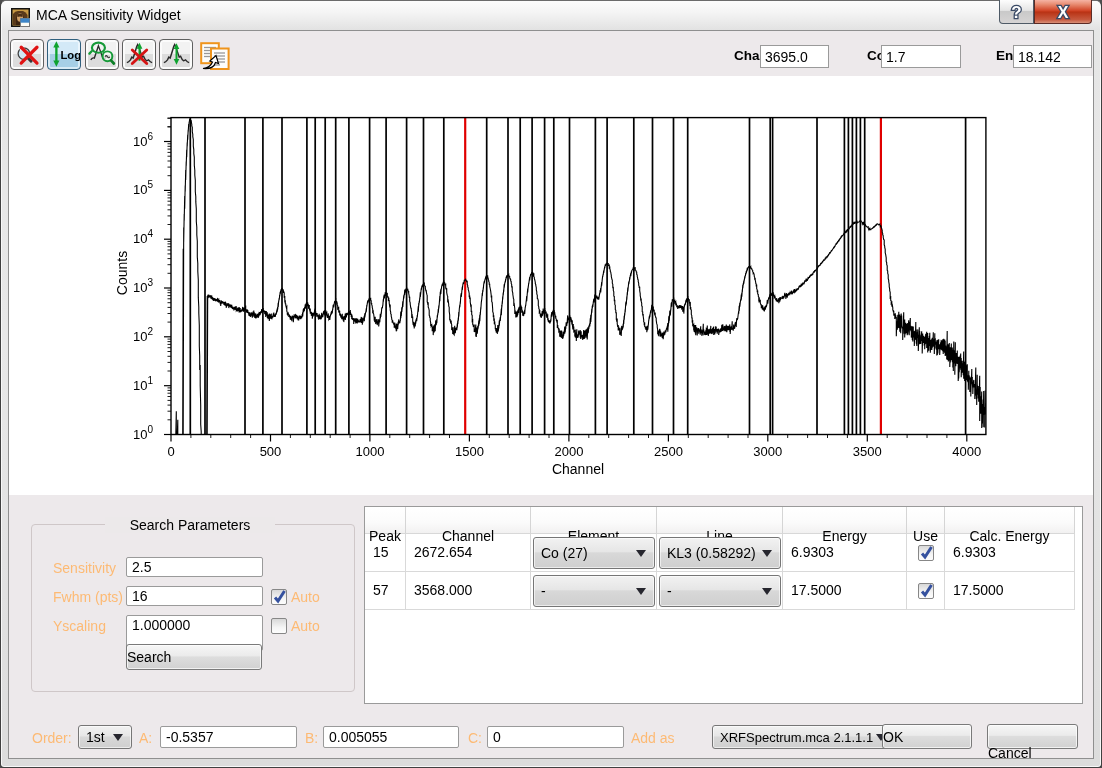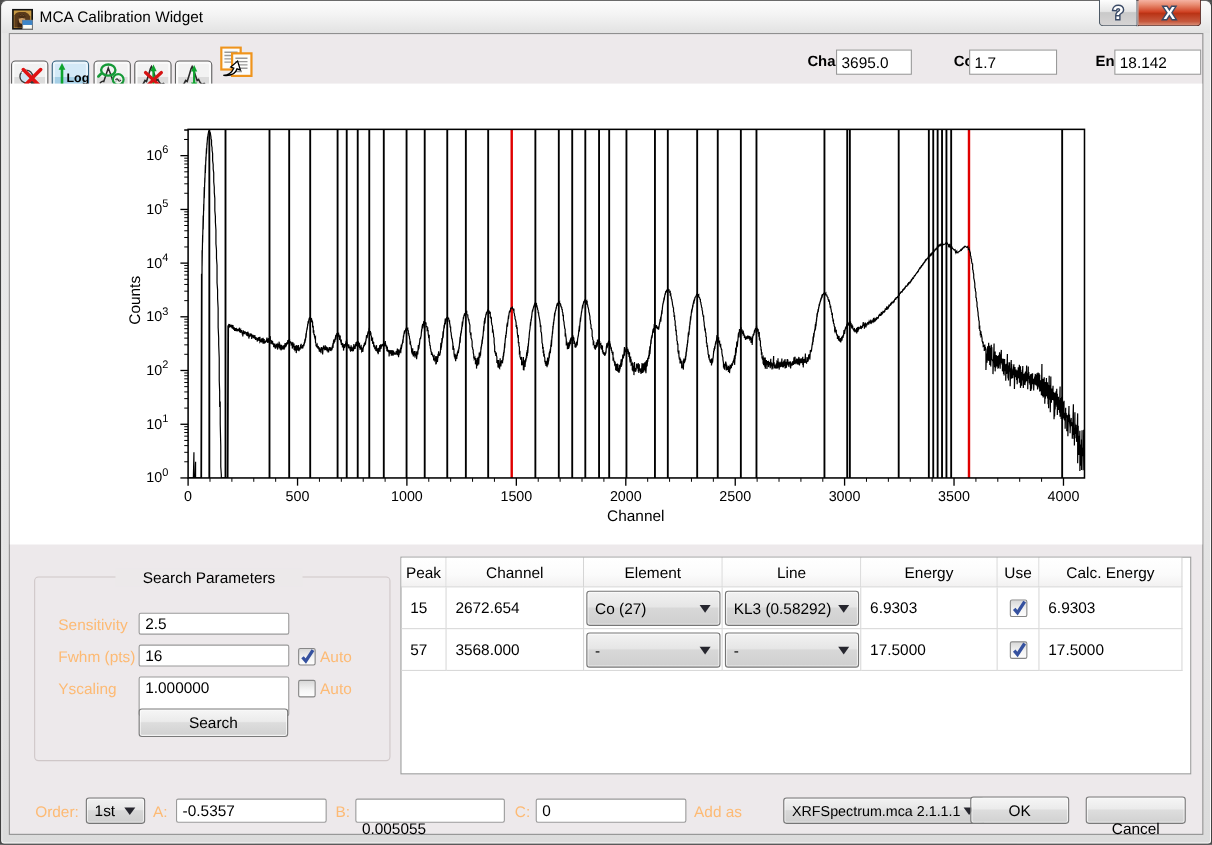--- a/index.html
+++ b/index.html
@@ -16,64 +16,64 @@
 
 #helpbtn { left:999px; top:0px; width:35px; height:24px; border:1px solid #4e5a66; border-top:none; border-radius:0 0 0 4px;
   background:linear-gradient(#fdfdfd,#e5e5e5 45%,#c9c9c9 50%,#d6d4d4); }
 #closebtn { left:1034px; top:0px; width:58px; height:24px; border:1px solid #5c2b25; border-top:none; border-radius:0 0 4px 0;
   background:linear-gradient(#f5b3a4 0%,#e98e74 18%,#cf4022 48%,#b93214 52%,#c6593e 85%,#d98f77); }
 #helpbtn svg, #closebtn svg { display:block; margin:0 auto; }
 #helpbtn text, #closebtn text { paint-order:stroke; stroke:#3a4a66; stroke-width:2.6px; fill:#fff;
   font-family:"Liberation Sans", sans-serif; font-weight:bold; }
 
 .tbtn { top:39px; width:34px; height:31px; border:1px solid #606060; border-radius:4px;
-  background:linear-gradient(#f2f2f2 0 47%,#dcdcdc 47%); box-shadow:inset 0 0 0 2px #fbfbfb;margin-top:16px; }
+  background:linear-gradient(#f2f2f2 0 47%,#dcdcdc 47%); box-shadow:inset 0 0 0 2px #fbfbfb; }
 .tbtn.on { border-color:#31607e; background:linear-gradient(#d3e9f7 0 47%,#a6cfe6 47%); box-shadow:inset 0 0 0 2px rgba(250,253,255,.6); }
 .tbtn svg { display:block; width:31px; height:28px; margin:0 auto; }
 .hdrlab { top:48px; font-size:13.5px; font-weight:bold; color:#000;margin-left:32px; }
 .hdrfield { top:45px; height:23px; background:#fff; border:1px solid #9a9a9a; font-size:14px; padding:3px 0 0 4px; color:#000; }
 
 #figure { left:9px; top:76px; width:1084px; height:419px; background:#fff; }
 
 #grp { left:31px; top:524px; width:324px; height:168px; border:1px solid #cfc7c8; border-radius:4px; }
 #grplab { left:105px; top:517px; width:170px; text-align:center; background:#ece9ea; font-size:14px; color:#000; }
 .flab { font-size:14px; color:#fdba74; }
 .tfield { background:#fff; border:1px solid #9a9a9a; border-radius:2px; font-size:14px; padding:1px 0 0 5px; color:#000; }
 
 .cb { width:16px; height:16px; background:linear-gradient(#d8d8d8,#f5f5f5 60%,#fdfdfd); border:1px solid #878787; border-radius:2px; }
 .cb svg { position:absolute; left:0px; top:-2px; overflow:visible; }
 
-.btn { border:1px solid #7a7a7a; border-radius:3px; text-align:center; font-size:14px; color:#000;
+.btn { border:1px solid #7a7a7a; border-radius:3px; font-size:14px; color:#000;
   background:linear-gradient(#f6f6f6,#ebebeb 45%,#dddddd 50%,#d1d1d1); box-shadow:inset 0 0 0 1px rgba(255,255,255,.7); }
 
 .combo { border:1px solid #767676; border-radius:3px; font-size:14px; color:#000; 
   background:linear-gradient(#f2f2f2,#e6e6e6 45%,#d8d8d8 50%,#cfcfcf); box-shadow:inset 0 0 0 1px rgba(255,255,255,.6); }
 .combo i { position:absolute; right:8px; top:50%; margin-top:-3px; width:0; height:0;
   border-left:5.5px solid transparent; border-right:5.5px solid transparent; border-top:7px solid #26262e; }
 .combo b { font-weight:normal; position:absolute; left:7px; top:50%; transform:translateY(-50%); white-space:nowrap; }
 
 #tbl { left:364px; top:506px; width:719px; height:198px; background:#fff; border:1px solid #9a9a9a; }
 .th { top:507px; height:27px; background:linear-gradient(#ffffff,#fbfbfb 60%,#f2f1f1); border-right:1px solid #d5d5d5; border-bottom:1px solid #d8d8d8;
-  font-size:14px; color:#000; text-align:center; padding-top:5px; }
+  font-size:14px; color:#000; text-align:center; padding-top:21px; }
 .td { height:38px; border-right:1px solid #d9d9d9; border-bottom:1px solid #d9d9d9; font-size:14px; color:#000; padding:10px 0 0 8px; }
 </style>
 </head>
 <body>
 <div id="frame" class="abs"></div>
 <div id="titlebar" class="abs"></div>
 <svg class="abs" style="left:11px;top:8px" width="19" height="19" viewBox="0 0 19 19">
 <rect x="0.7" y="0.7" width="17.6" height="17.6" fill="#c89a44" stroke="#111" stroke-width="1.6"></rect>
 <path d="M2 17 L2 6 Q4 3 7 3 L12 3 Q15 4 16.5 7 L16.5 17 Z" fill="#5a3a1a"></path>
 <path d="M5 17 Q4.6 8 7 5.5 Q9 4 11 5.5 Q13.5 8 13 17 Z" fill="#3c2410"></path>
 <ellipse cx="9" cy="9.5" rx="3" ry="4.2" fill="#cfa068"></ellipse>
 <path d="M6.2 6.5 Q9 4.8 11.8 6.5 L11.5 9 Q9 7.8 6.5 9 Z" fill="#4a2e14"></path>
 <rect x="9.5" y="10.5" width="9" height="8" fill="#fdfdf6" stroke="#777"></rect>
 <rect x="9.5" y="10.5" width="9" height="4.2" fill="#3e86c8"></rect>
 </svg>
-<div id="title" class="abs">MCA Calibration Widget</div>
+<div id="title" class="abs">MCA Sensitivity Widget</div>
 <div id="helpbtn" class="abs">
     <svg width="33" height="23">
       <text x="16.5" y="17.5" text-anchor="middle" font-size="17">?</text>
     </svg>
   </div>
 <div id="closebtn" class="abs">
     <svg width="56" height="23">
       <text x="28" y="17.5" text-anchor="middle" font-size="16">X</text>
     </svg>
   </div>
@@ -395,21 +395,21 @@
   </div>
 
 <div class="abs flab" style="left:32px;top:730px">Order:</div>
 <div class="abs combo" style="left:78px;top:725px;width:54px;height:24px">
     <b>1st</b>
     <i></i>
   </div>
 <div class="abs flab" style="left:139px;top:730px">A:</div>
 <div class="abs tfield" style="left:160px;top:726px;width:137px;height:22px;padding-top:2px">-0.5357</div>
 <div class="abs flab" style="left:305px;top:730px">B:</div>
-<div class="abs tfield" style="left:323px;top:726px;width:136px;height:22px;padding-top:18px">0.005055</div>
+<div class="abs tfield" style="left:323px;top:726px;width:136px;height:22px;padding-top:2px">0.005055</div>
 <div class="abs flab" style="left:468px;top:730px">C:</div>
 <div class="abs tfield" style="left:487px;top:726px;width:137px;height:22px;padding-top:2px">0</div>
 <div class="abs flab" style="left:631px;top:730px">Add as</div>
 <div class="abs combo" style="left:712px;top:725px;width:183px;height:24px;font-size:13px">
     <b>XRFSpectrum.mca 2.1.1.1</b>
     <i></i>
   </div>
 <div class="abs btn" style="left:882px;top:724px;width:90px;height:25px;padding-top:4px">OK</div>
 <div class="abs btn" style="left:987px;top:724px;width:91px;height:25px;padding-top:20px">Cancel</div>
 

